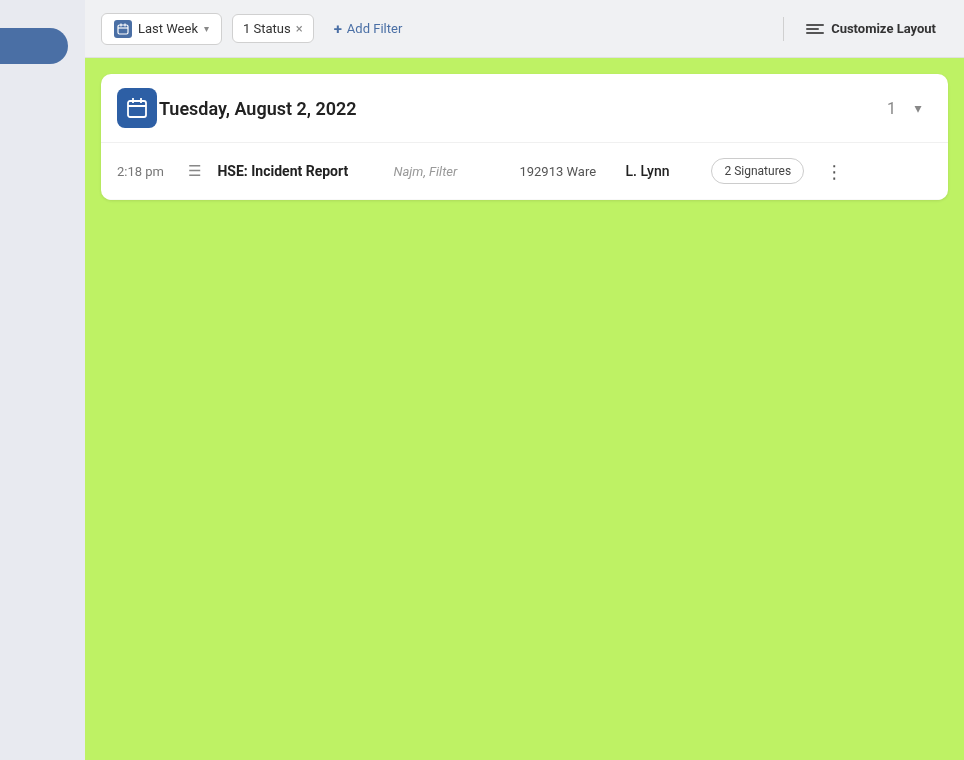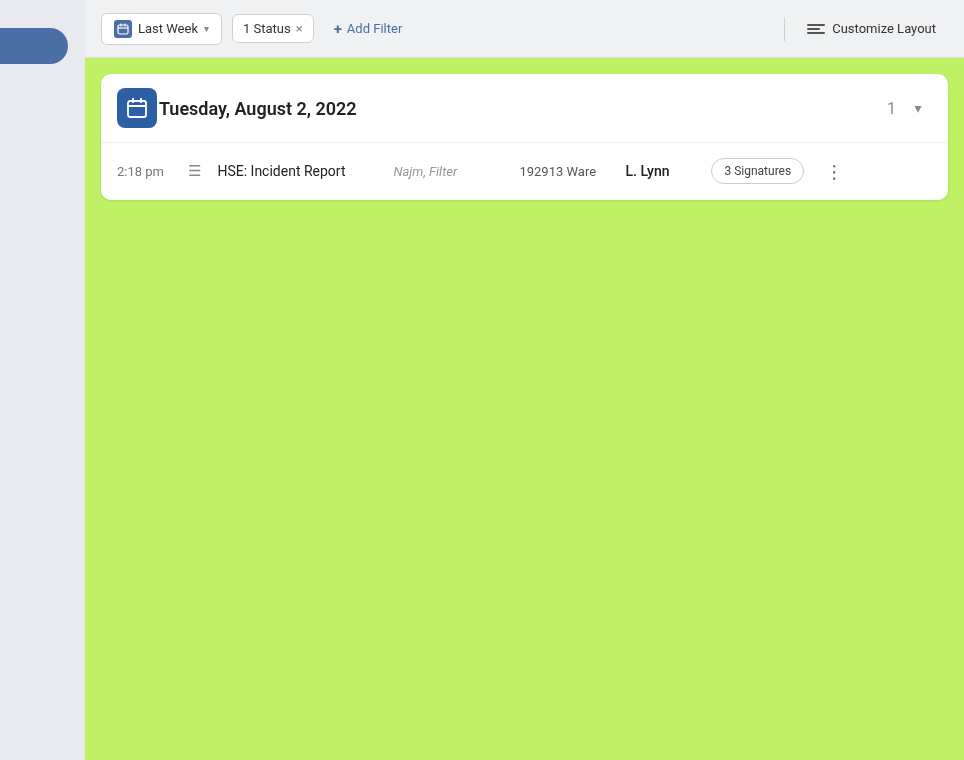--- a/index.html
+++ b/index.html
@@ -133,20 +133,21 @@
     .customize-layout-btn {
       display: flex;
       align-items: center;
       gap: 7px;
       padding: 6px 12px;
       background: transparent;
       border: none;
       cursor: pointer;
       font-size: 13px;
       color: #333;
+      font-weight: bold;
     }
 
     .customize-icon {
       display: flex;
       flex-direction: column;
       gap: 2px;
       width: 18px;
     }
 
     .customize-icon span {
@@ -234,21 +235,21 @@
       min-width: 55px;
     }
 
     .record-type-icon {
       color: #888;
       font-size: 15px;
     }
 
     .record-name {
       font-size: 14px;
-      font-weight: 400;
+      font-weight: 700;
       color: #222;
       min-width: 160px;
     }
 
     .record-author {
       font-size: 13px;
       color: #999;
       font-style: italic;
       min-width: 110px;
     }
@@ -361,21 +362,21 @@
           </button>
         </div>
 
         <div class="record-row">
           <span class="record-time">2:18 pm</span>
           <span class="record-type-icon">☰</span>
           <span class="record-name">HSE: Incident Report</span>
           <span class="record-author">Najm, Filter</span>
           <span class="record-id">192913 Ware</span>
           <span class="record-assignee">L. Lynn</span>
-          <span class="signatures-badge">3 Signatures</span>
+          <span class="signatures-badge">2 Signatures</span>
           <button class="more-actions-btn">
             <span>⋮</span>
           </button>
         </div>
 
       </div>
 
     </div>
   </div>
 </div>

